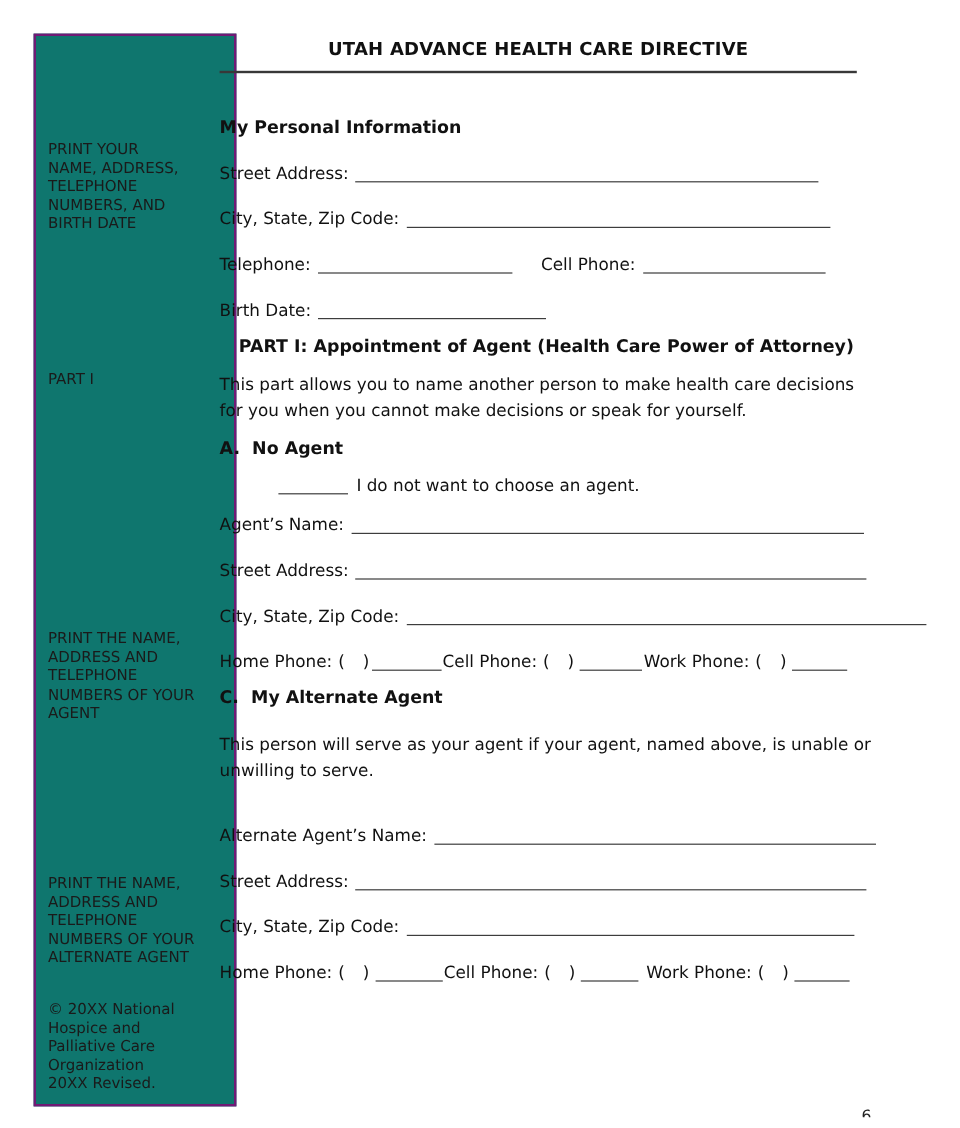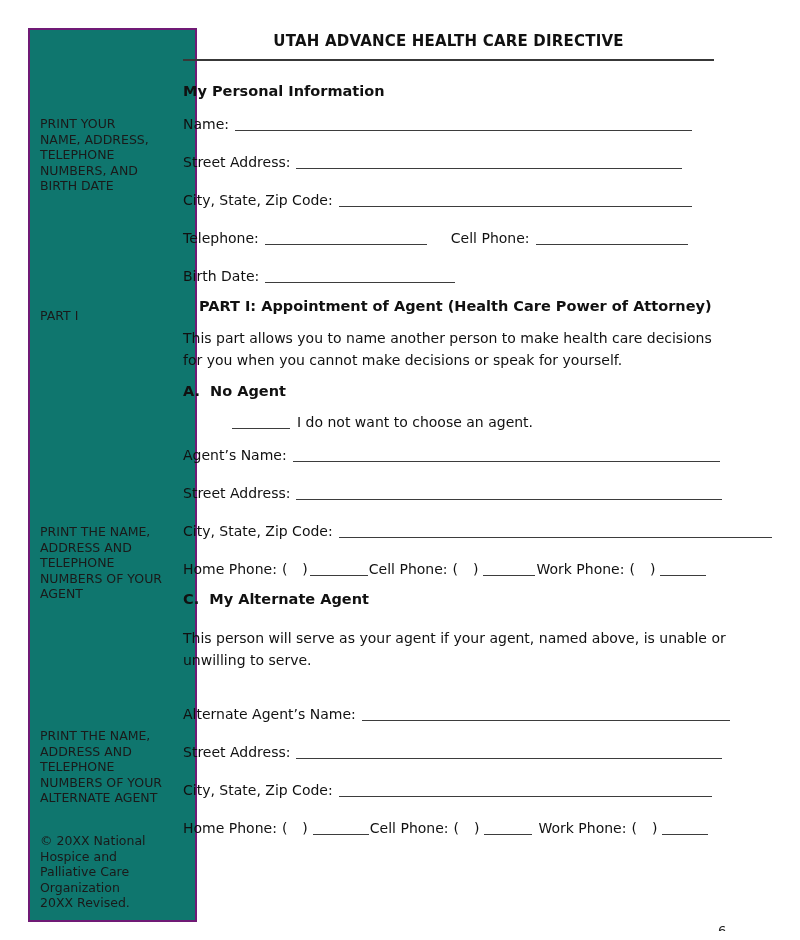--- a/index.html
+++ b/index.html
@@ -46,21 +46,21 @@
   .mt-part1h { margin-top:14px;margin-left:16px; }
   .mt-intro { margin-top:13px; }
   .mt-ah { margin-top:12px; }
   .mt-abody { margin-top:8px; }
   .mt-initrow { margin-top:12px; }
   .mt-bh { margin-top:16px; }
   .mt-agentrow { margin-top:14px; }
   .mt-ch { margin-top:14px; }
   .mt-cbody { margin-top:20px; }
   .mt-altrow { margin-top:32px; }
-  .heading-personal { margin-top:22px; }
+  .heading-personal { margin-top:38px; }
   
   .pagenum-clip {
     position:absolute; left:718px; top:924px; width:14px; height:7px;
     overflow:hidden; font-size:13px; color:#222; line-height:13px;
   }
 </style>
 </head>
 <body>
 
 <div class="sidebar">
@@ -86,24 +86,20 @@
 Organization
 20XX Revised.</div>
 </div>
 
 <div class="main">
 
   <div class="title-wrap">UTAH ADVANCE HEALTH CARE DIRECTIVE</div>
 
   <div class="sub-h heading-personal">My Personal Information</div>
 
-  <div class="frow mt-name">
-    <span class="lbl">Name:</span>
-    <span class="bl fill" style="margin-right:83px"></span>
-  </div>
 
   <div class="frow mt-row">
     <span class="lbl">Street Address:</span>
     <span class="bl fill" style="margin-right:93px"></span>
   </div>
 
   <div class="frow mt-row">
     <span class="lbl">City, State, Zip Code:</span>
     <span class="bl fill" style="margin-right:83px"></span>
   </div>

